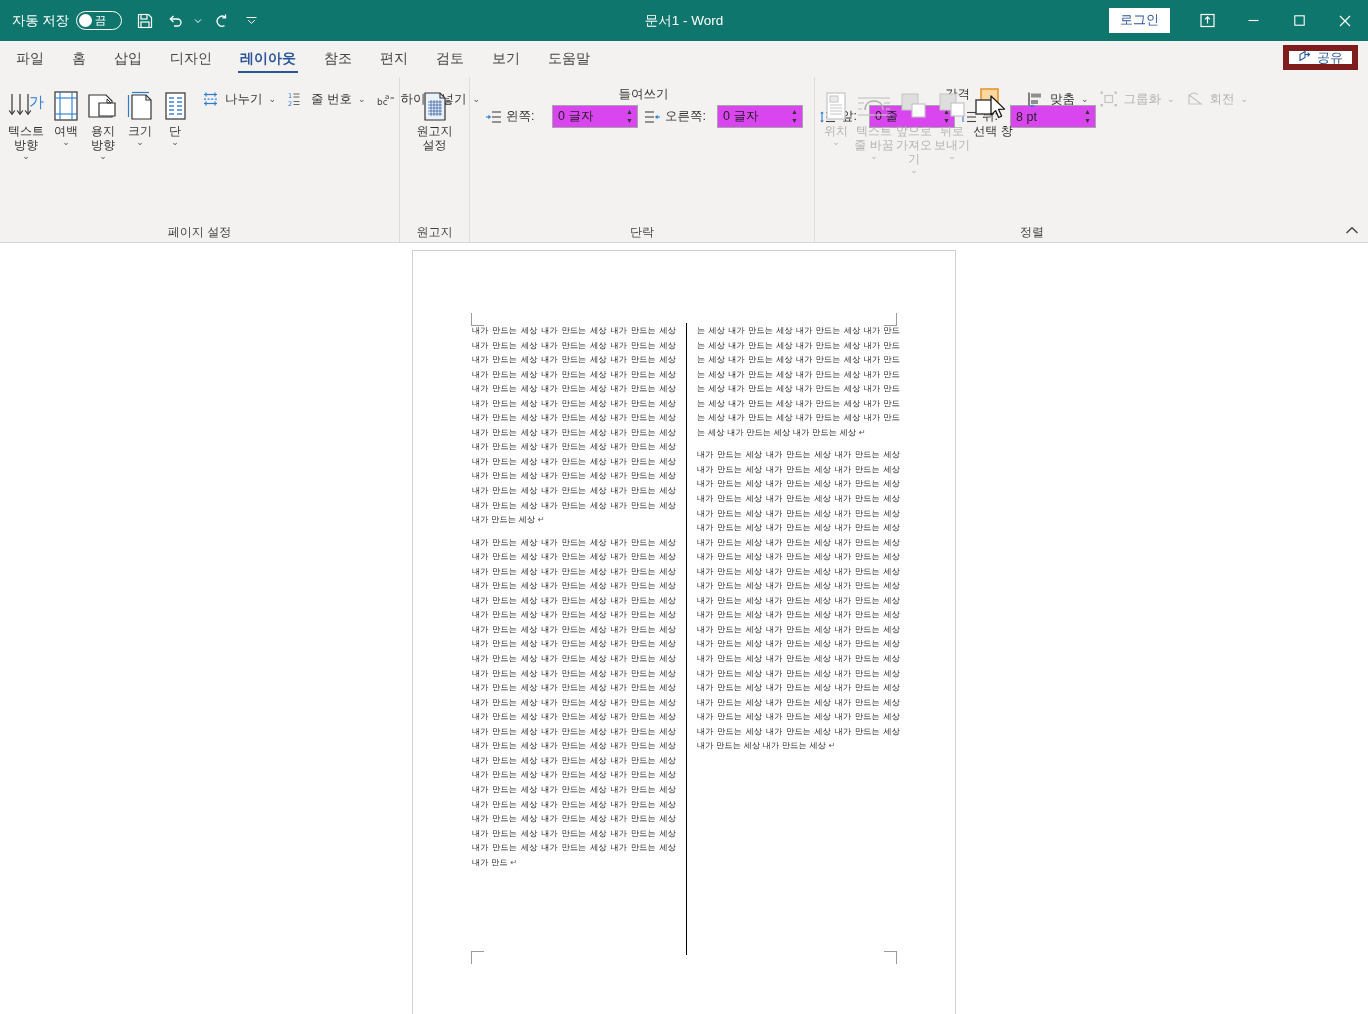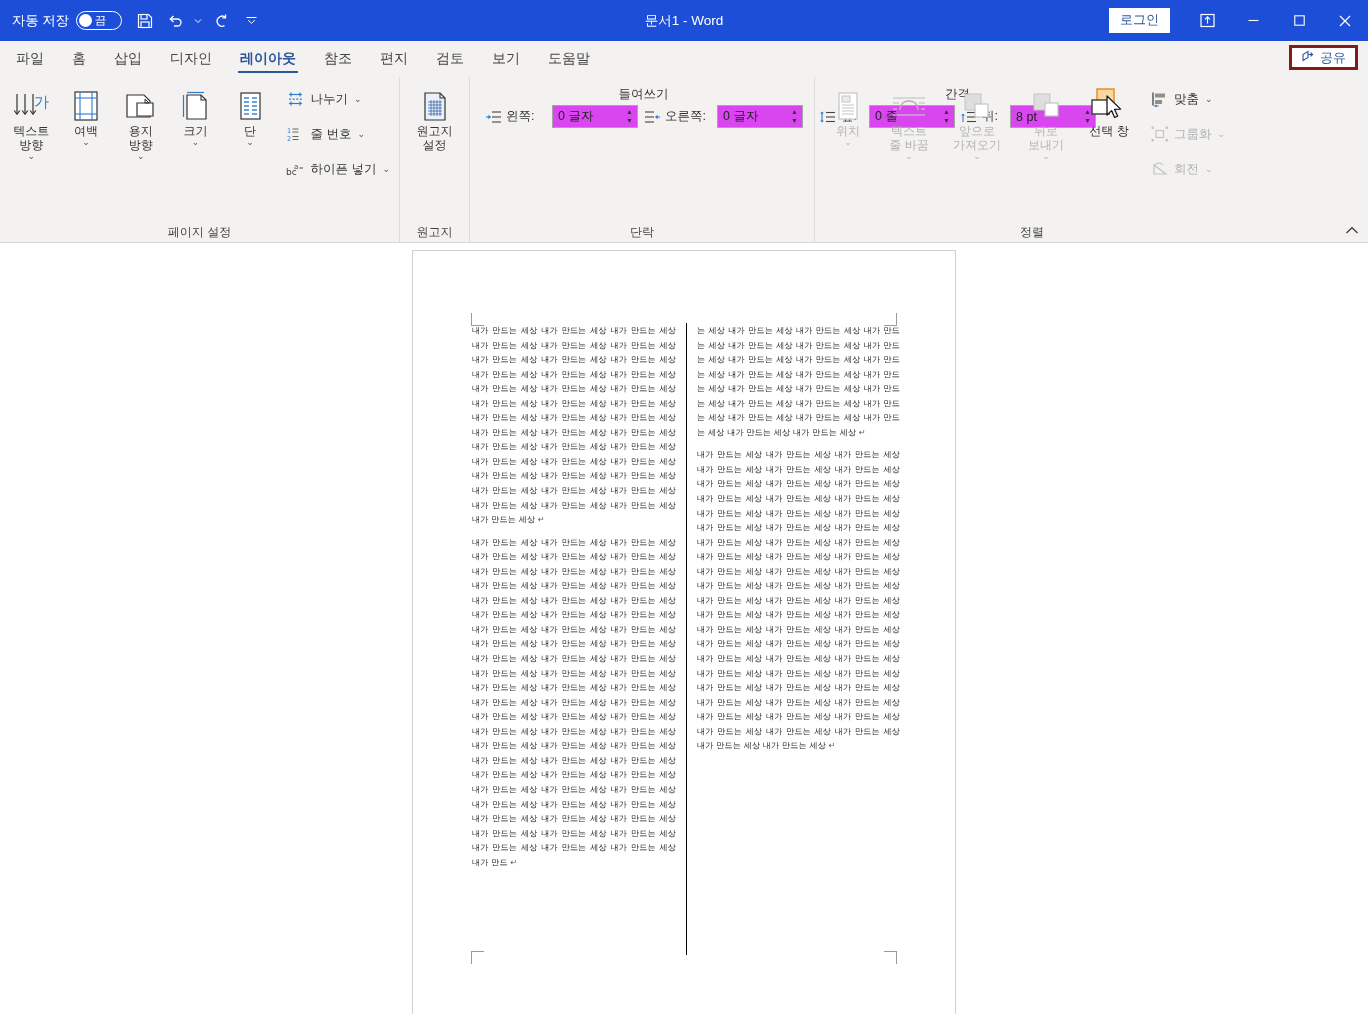--- a/index.html
+++ b/index.html
@@ -6,21 +6,21 @@
   html, body {
     width: 1368px; height: 1014px;
     overflow: hidden;
     font-family: "Liberation Sans", "DejaVu Sans", sans-serif;
     background: #fff;
   }
 
   
   .titlebar {
     height: 41px; width: 100%;
-    background: #1d4ed8;
+    background: #0f766e;
     display: flex; 
     color: #fff; font-size: 13.5px;
     position: relative;
   }
   .qat { display: flex; align-items: center; padding-left: 12px; gap: 0; }
   .autosave-label { font-size: 13.5px; margin-right: 7px; letter-spacing: -0.2px; }
   .toggle {
     width: 46px; height: 19px; border-radius: 10px;
     border: 1.4px solid #fff; display: flex; align-items: center;
     padding: 0 2px; gap: 3px; font-size: 11px;
@@ -70,21 +70,21 @@
     white-space: nowrap;
   }
   .tab:first-child { padding-left: 16px; }
   .tab.active { color: #2b579a; font-weight: bold; }
   .tab.active::after {
     content: ""; position: absolute; left: 12px; right: 12px; bottom: 3px;
     height: 2.5px; background: #2b579a;
   }
   .share-btn {
     position: absolute; right: 10px; top: 4px;
-    height: 25px; border: 3px solid #7f1d1d; background: #fff;
+    height: 25px; border: 6px solid #7f1d1d; background: #fff;
     display: flex; align-items: center; gap: 5px; padding: 0 9px;
     font-size: 13px; color: #2b579a;
   }
 
   
   .ribbon {
     height: 166px; background: #f3f2f1;
     border-bottom: 1px solid #d6d6d6;
     display: flex; position: relative;
   }
@@ -105,21 +105,21 @@
     padding: 3px 1px 0; font-size: 12px; color: #333; text-align: center;
     line-height: 1.18; gap: 1px;
   }
   .bigbtn .ico { height: 36px; display: flex; align-items: flex-end; justify-content: center; }
   .bigbtn .lbl { white-space: pre-line; }
   .bigbtn .cv { font-size: 9px; color: #555; line-height: 0.8; margin-top: 0px;}
   .bigbtn.dim { color: #b3b3b3; }
   .bigbtn.dim .cv { color: #b3b3b3; }
   .bigbtn.hl .ico { position: relative; }
 
-  .smallcol { display: flex; flex-direction: column; padding: 4px 2px 0 6px; gap: 13px; }
+  .smallcol { display: flex; flex-direction: row; padding: 4px 2px 0 6px; gap: 5px; }
   .smallbtn {
     display: flex; align-items: center; gap: 5px;
     font-size: 12.5px; color: #333; height: 22px; padding: 0 3px;
     white-space: nowrap;
   }
   .smallbtn.dim { color: #b3b3b3; }
   .smallbtn .sico { width: 19px; height: 18px; display: flex; align-items: center; justify-content: center; flex: none; }
   .chev { font-size: 9px; color: #555; margin-left: 1px; }
   .smallbtn.dim .chev { color: #b3b3b3; }
 

